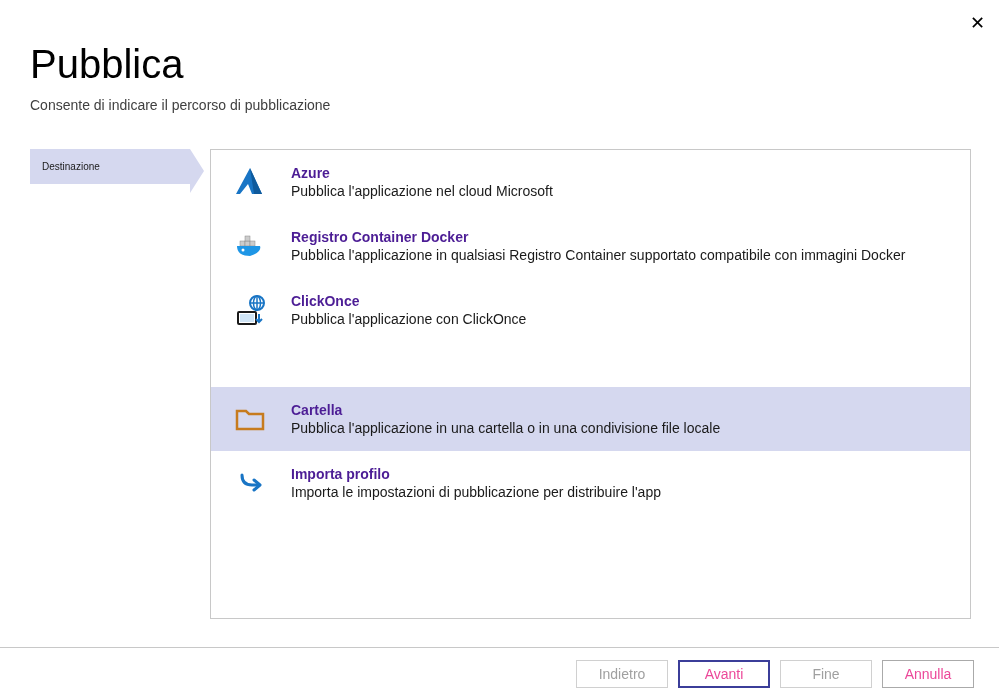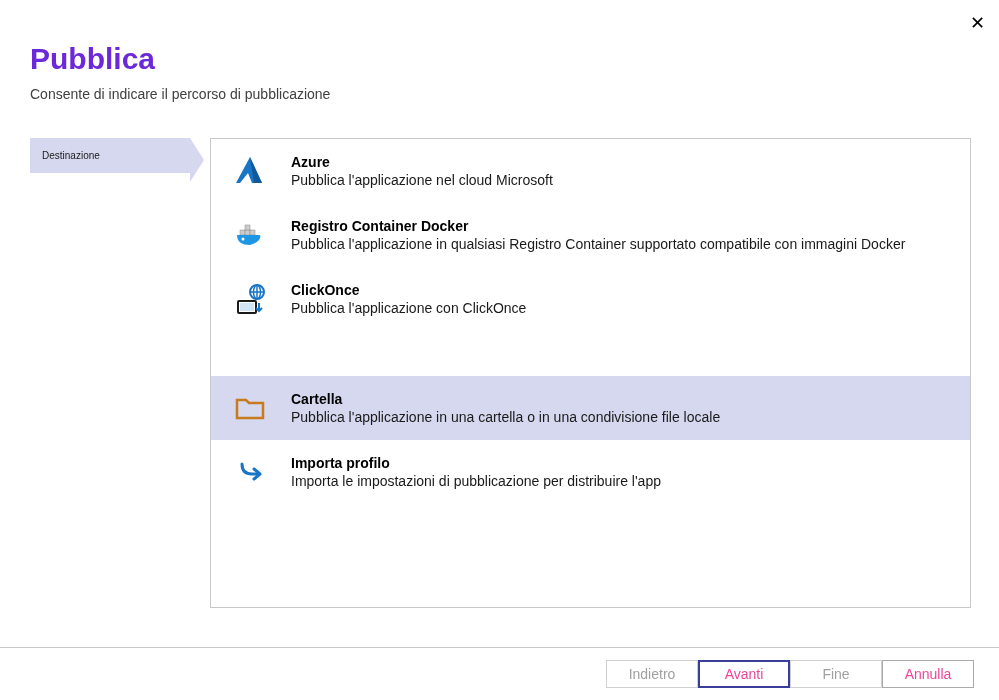--- a/index.html
+++ b/index.html
@@ -22,23 +22,23 @@
       font-size: 18px;
       color: #000;
       cursor: pointer;
       font-family: Arial, sans-serif;
       line-height: 1;
     }
     .header {
       padding: 42px 30px 10px 30px;
     }
     .header h1 {
-      font-size: 30px;
-      font-weight: 700;
-      color: #6d28d9;
+      font-size: 40px;
+      font-weight: 400;
+      color: #000000;
       margin-bottom: 10px;
     }
     .header p {
       font-size: 14px;
       color: #404040;
     }
     .main-area {
       display: flex;
       padding: 26px 28px 0 30px;
     }
@@ -88,37 +88,38 @@
       justify-content: center;
       align-items: center;
     }
     .option-text {
       flex: 1;
       padding-left: 16px;
     }
     .option-title {
       font-size: 14px;
       font-weight: 600;
-      color: #000000;
+      color: #4c1d95;
       margin-bottom: 2px;
     }
     .option-desc {
       font-size: 14px;
       color: #1a1a1a;
       font-weight: 400;
     }
     .footer {
       position: absolute;
       bottom: 0;
       left: 0;
       right: 0;
       border-top: 1px solid #c8c8c8;
       padding: 12px 25px;
       display: flex;
       justify-content: flex-end;
+      gap: 10px;
     }
     .btn {
       min-width: 92px;
       padding: 5px 18px;
       font-size: 14px;
       font-family: inherit;
       background: #fff;
       border: 1px solid #aaa;
       cursor: pointer;
       color: #ec4899;

